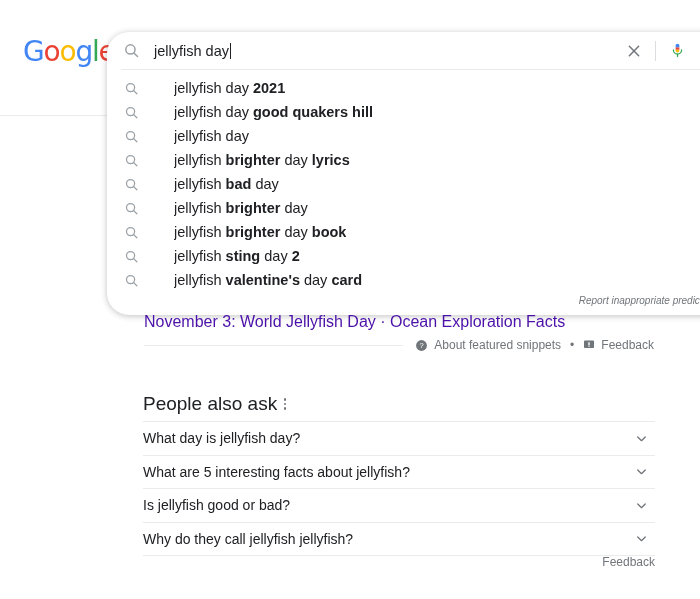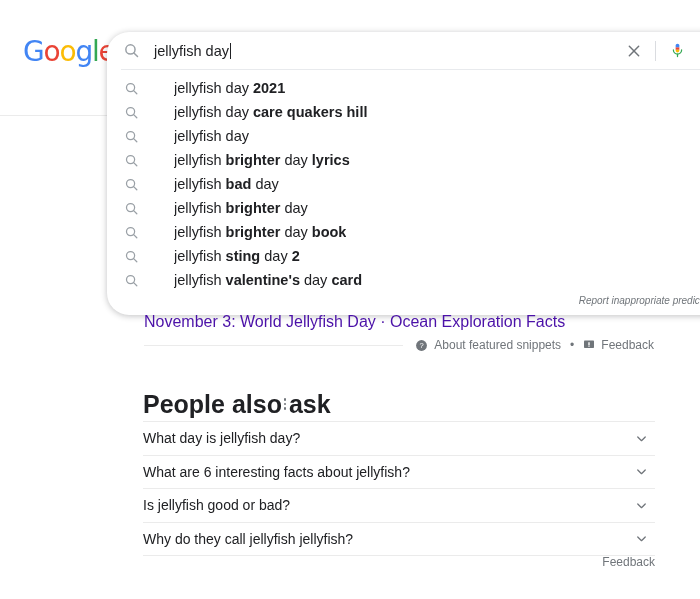--- a/index.html
+++ b/index.html
@@ -187,24 +187,24 @@
     color: #70757a;
     font-size: 12px;
     margin: 0 9px;
     line-height: 12px;
   }
 
   
   .paa-title {
     position: absolute;
     left: 143px; top: 392px;
-    font-size: 25px;
+    font-size: 19px;
     line-height: 24px;
     color: #202124;
-    font-weight: 700;
+    font-weight: 400;
   }
   .paa-menu {
     position: absolute;
     left: 276px; top: 394px;
     width: 18px; height: 20px;
     display: flex; flex-direction: column;
     align-items: center; justify-content: center;
     cursor: pointer;
   }
   .paa-menu i {
@@ -321,21 +321,21 @@
             </span>
             <span class="sugg-text">jellyfish day <b>2021</b></span>
           </div>
           <div class="sugg-row">
             <span class="sugg-icon">
               <svg width="15" height="15" viewBox="0 0 24 24" fill="none" stroke="currentColor" stroke-width="2">
                 <circle cx="10.5" cy="10.5" r="6.5"></circle>
                 <line x1="15.4" y1="15.4" x2="20.5" y2="20.5" stroke-linecap="round"></line>
               </svg>
             </span>
-            <span class="sugg-text">jellyfish day <b>care quakers hill</b></span>
+            <span class="sugg-text">jellyfish day <b>good quakers hill</b></span>
           </div>
           <div class="sugg-row">
             <span class="sugg-icon">
               <svg width="15" height="15" viewBox="0 0 24 24" fill="none" stroke="currentColor" stroke-width="2">
                 <circle cx="10.5" cy="10.5" r="6.5"></circle>
                 <line x1="15.4" y1="15.4" x2="20.5" y2="20.5" stroke-linecap="round"></line>
               </svg>
             </span>
             <span class="sugg-text">jellyfish day</span>
           </div>
@@ -439,21 +439,21 @@
 
   <div class="paa-item">
         <span class="paa-q">What day is jellyfish day?</span>
         <span class="paa-chev">
           <svg width="15" height="15" viewBox="0 0 24 24" fill="none" stroke="currentColor" stroke-width="2" stroke-linecap="round" stroke-linejoin="round">
             <polyline points="6 9.5 12 15.5 18 9.5"></polyline>
           </svg>
         </span>
       </div>
       <div class="paa-item">
-        <span class="paa-q">What are 6 interesting facts about jellyfish?</span>
+        <span class="paa-q">What are 5 interesting facts about jellyfish?</span>
         <span class="paa-chev">
           <svg width="15" height="15" viewBox="0 0 24 24" fill="none" stroke="currentColor" stroke-width="2" stroke-linecap="round" stroke-linejoin="round">
             <polyline points="6 9.5 12 15.5 18 9.5"></polyline>
           </svg>
         </span>
       </div>
       <div class="paa-item">
         <span class="paa-q">Is jellyfish good or bad?</span>
         <span class="paa-chev">
           <svg width="15" height="15" viewBox="0 0 24 24" fill="none" stroke="currentColor" stroke-width="2" stroke-linecap="round" stroke-linejoin="round">

